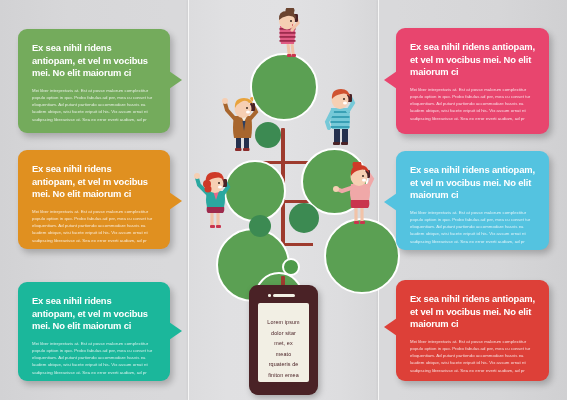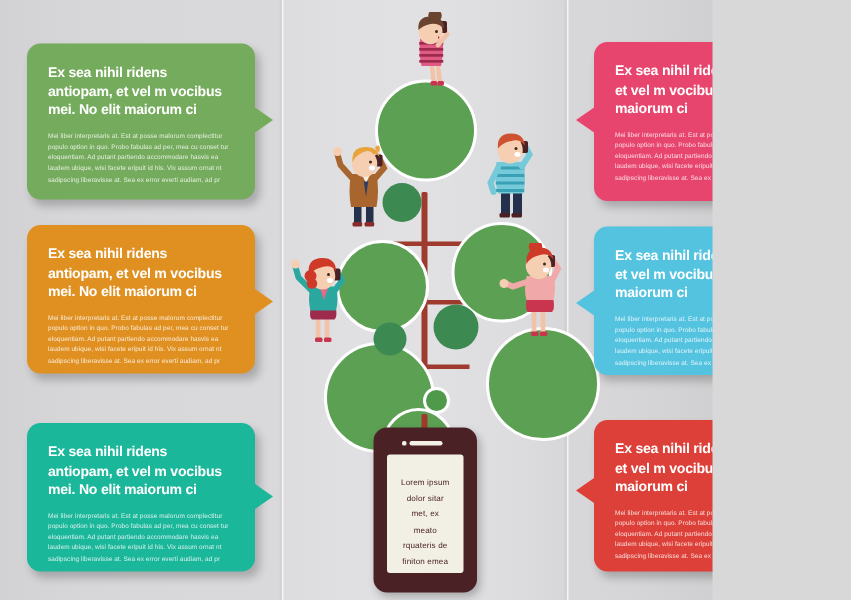--- a/index.html
+++ b/index.html
@@ -9,21 +9,21 @@
   }
   body {
     width: 567px;
     height: 400px;
     overflow: hidden;
     font-family: "Liberation Sans", sans-serif;
     background: #d8d8d8;
   }
   #slide {
     position: relative;
-    width: 475px;
+    width: 567px;
     height: 400px;
     background: linear-gradient(to right,
         #d2d2d4 0%, #d7d7d9 12%, #d9d9db 30%,
         #d9d9db 70%, #d6d6d8 88%, #d0d0d2 100%);
     overflow: hidden;
   }
 
   
   .divider {
     position: absolute;

